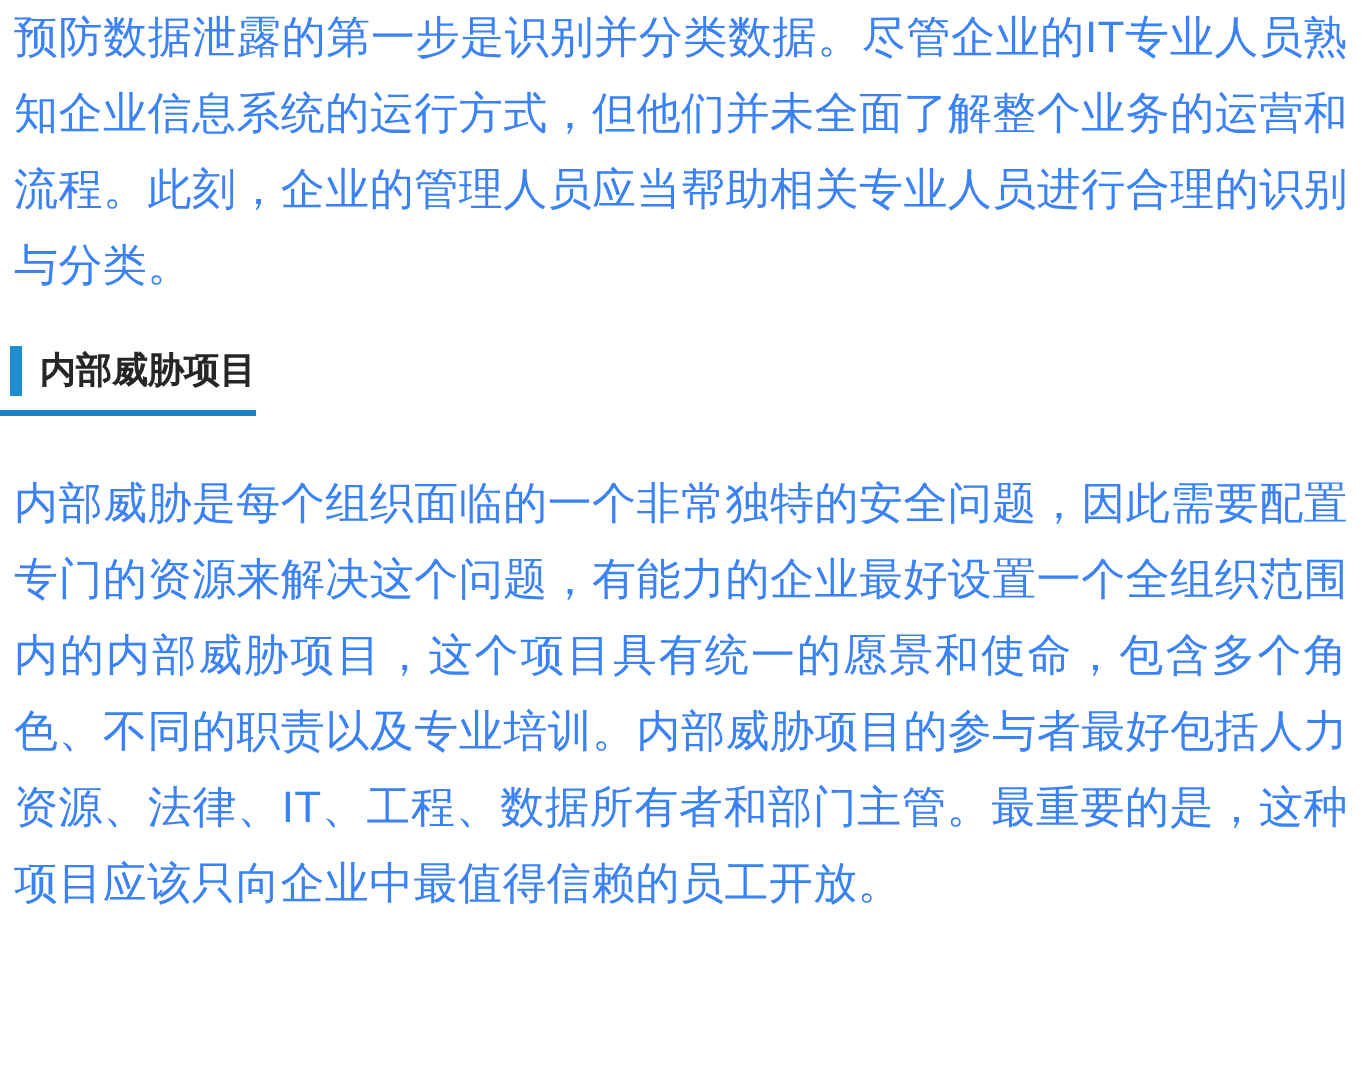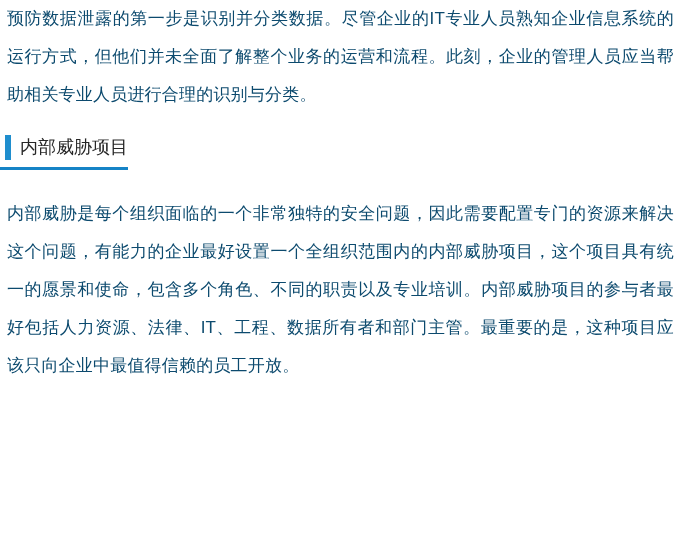--- a/index.html
+++ b/index.html
@@ -14,23 +14,23 @@
     overflow: hidden;
     font-family: "Liberation Sans", sans-serif;
   }
   .page {
     width: 681px;
     height: 537px;
     padding: 0 7px;
     background: #ffffff;
   }
   .body-text {
-    font-size: 17px;
+    font-size: 22px;
     line-height: 38px;
-    color: #0c4a6e;
+    color: #3b82f6;
     margin: 0 0 21px 0;
     text-align: justify;
     letter-spacing: 0.2px;
   }
   .section-heading {
     display: flex;
     width: fit-content;
     align-items: center;
     margin: 20px 0 25px -7px;
     padding-bottom: 7px;
@@ -40,21 +40,21 @@
     display: inline-block;
     width: 6px;
     height: 25px;
     background: #1f8ece;
     margin-left: 5px;
     margin-right: 9px;
     flex: 0 0 auto;
   }
   .heading-text {
     font-size: 18px;
-    font-weight: normal;
+    font-weight: bold;
     color: #262626;
     line-height: 25px;
     white-space: nowrap;
   }
 </style>
 </head>
 <body>
 
 <div class="page">
 

